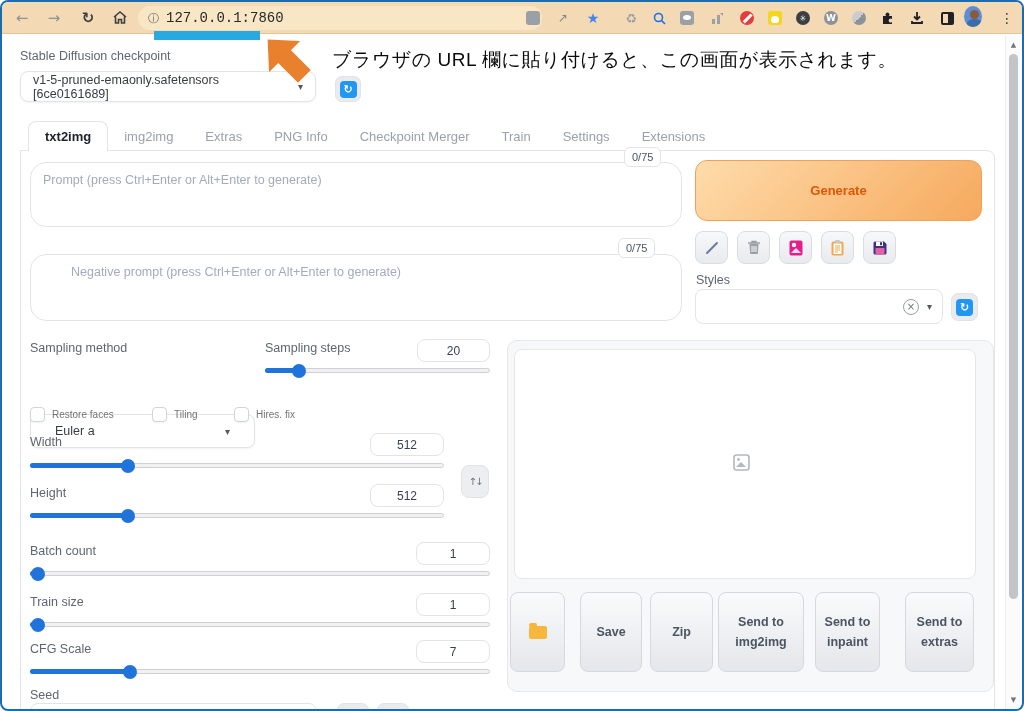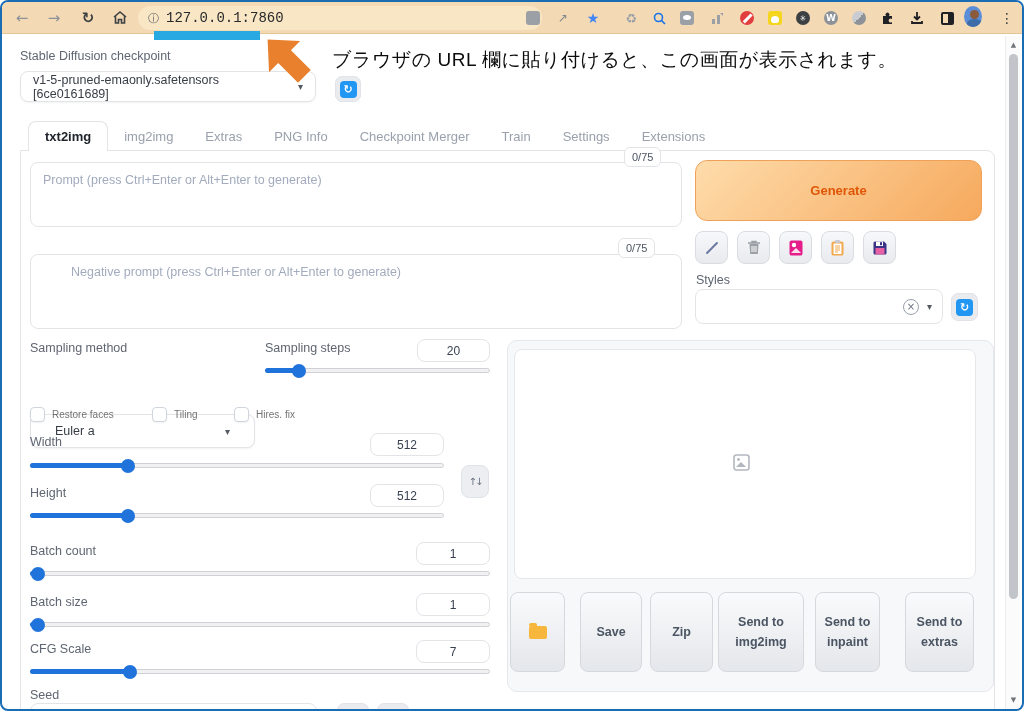--- a/index.html
+++ b/index.html
@@ -46,21 +46,21 @@
 
   
   #tabs { position:absolute; left:18px; top:119px; height:30px; display:flex; z-index:3; }
   .tab { padding:0 16px; font-size:13px; color:#9aa1ac; display:flex; align-items:center; cursor:pointer; }
   .tab.active { background:#fff; border:1px solid #e2e4e8; border-bottom:none;
     border-radius:8px 8px 0 0; color:#20242b; font-weight:bold;margin-left:8px; }
   #tab-panel { position:absolute; left:18px; top:148px; width:975px; height:575px;
     border:1px solid #e2e4e8; border-radius:0 8px 8px 8px; background:#fff; }
 
   
-  textarea.prompt { position:absolute; background:#fff; border:1px solid #e2e4e8; border-radius:8px;
+  textarea.prompt { position:absolute; background:#fff; border:1px solid #e2e4e8; border-radius:16px;
     resize:none; outline:none; padding:10px 12px; font-size:12.5px; color:#14532d;
     font-family:"Liberation Sans","DejaVu Sans",sans-serif; }
   textarea.prompt::placeholder { color:#a2abbd; }
   .counter { position:absolute; background:#fff; border:1px solid #e2e4e8; border-radius:6px;
     font-size:11px; color:#4b5563; padding:3px 7px; z-index:2; }
 
   
   #generate-btn { position:absolute; left:693px; top:158px; width:287px; height:61px;
     background:linear-gradient(135deg,#fedcab 0%,#f6a95d 100%);
     border:1px solid #f0a159; border-radius:12px; color:#e05607; font-weight:bold;
@@ -227,21 +227,21 @@
     <div class="tab">Checkpoint Merger</div>
     <div class="tab">Train</div>
     <div class="tab">Settings</div>
     <div class="tab">Extensions</div>
   </div>
   <div id="tab-panel"></div>
 
   <div class="counter" style="left:622px;top:145px">0/75</div>
   <textarea class="prompt" style="left: 28px; top: 160px; width: 652px; height: 65px;" placeholder="Prompt (press Ctrl+Enter or Alt+Enter to generate)"></textarea>
   <div class="counter" style="left:616px;top:236px">0/75</div>
-  <textarea class="prompt" style="left: 28px; top: 252px; width: 652px; height: 75px; padding-left: 40px;" placeholder="Negative prompt (press Ctrl+Enter or Alt+Enter to generate)"></textarea>
+  <textarea class="prompt" style="left: 28px; top: 252px; width: 652px; height: 67px; padding-left: 40px;" placeholder="Negative prompt (press Ctrl+Enter or Alt+Enter to generate)"></textarea>
 
   <div id="generate-btn">Generate</div>
   <div class="toolbtn" style="left:693px">
       <div class="slash"></div>
     </div>
   <div class="toolbtn" style="left:735px">
     <svg width="14" height="15" viewBox="0 0 14 15">
         <path d="M1 3 H13 M5 3 V1.5 H9 V3" fill="none" stroke="#9aa0a6" stroke-width="1.5"></path>
         <path d="M2.5 4 H11.5 L10.8 14 H3.2 Z" fill="#9aa0a6"></path>
         <path d="M5 6 V12 M7 6 V12 M9 6 V12" stroke="#fff" stroke-width="1"></path>
@@ -318,21 +318,21 @@
     <div class="fill" style="width:97px"></div>
       <div class="knob" style="left:90px"></div>
   </div>
 
   <div class="abs lbl" style="left:28px;top:542px">Batch count</div>
   <div class="numbox" style="left:414px;top:540px;width:74px;height:23px">1</div>
   <div class="track" style="left:28px;top:569px;width:460px">
     <div class="fill" style="width:10px"></div>
       <div class="knob" style="left:0px"></div>
   </div>
-  <div class="abs lbl" style="left:28px;top:593px">Batch size</div>
+  <div class="abs lbl" style="left:28px;top:593px">Train size</div>
   <div class="numbox" style="left:414px;top:591px;width:74px;height:23px">1</div>
   <div class="track" style="left:28px;top:620px;width:460px">
     <div class="fill" style="width:10px"></div>
       <div class="knob" style="left:0px"></div>
   </div>
   <div class="abs lbl" style="left:28px;top:640px">CFG Scale</div>
   <div class="numbox" style="left:414px;top:638px;width:74px;height:23px">7</div>
   <div class="track" style="left:28px;top:667px;width:460px">
     <div class="fill" style="width:99px"></div>
       <div class="knob" style="left:92px"></div>

